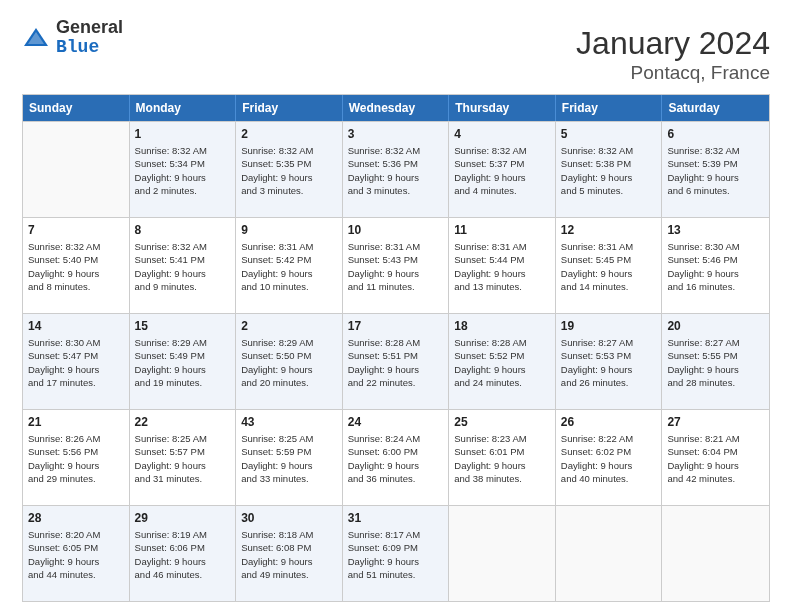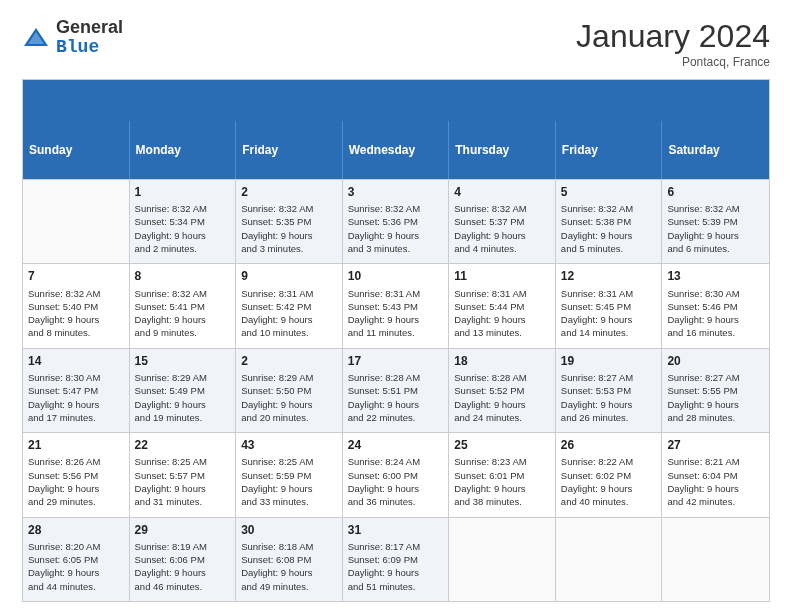--- a/index.html
+++ b/index.html
@@ -48,44 +48,44 @@
       width: 28px;
       height: 28px;
     }
     .title-block {
       text-align: right;
     }
     .month-title {
       font-size: 32px;
       font-weight: normal;
       color: #333;
+      margin-top: 7px;
     }
     .subtitle {
-      font-size: 12px;
+      font-size: 19px;
       color: #555;
     }
     .calendar {
       flex: 1;
       display: flex;
       flex-direction: column;
       border: 1px solid #ccc;
     }
     .cal-header {
       display: grid;
       grid-template-columns: repeat(7, 1fr);
       background: #2a6db5;
     }
     .cal-header-cell {
       color: #fff;
       font-size: 12px;
       font-weight: bold;
-      padding: 22px 6px;
+      padding: 6px 6px;
       text-align: left;
       border-right: 1px solid #4a8dd5;
-      margin-top: 41px;
     }
     .cal-header-cell:last-child { border-right: none; }
     .cal-body {
       display: grid;
       grid-template-rows: repeat(5, 1fr);
       flex: 1;
     }
     .cal-week {
       display: grid;
       grid-template-columns: repeat(7, 1fr);

